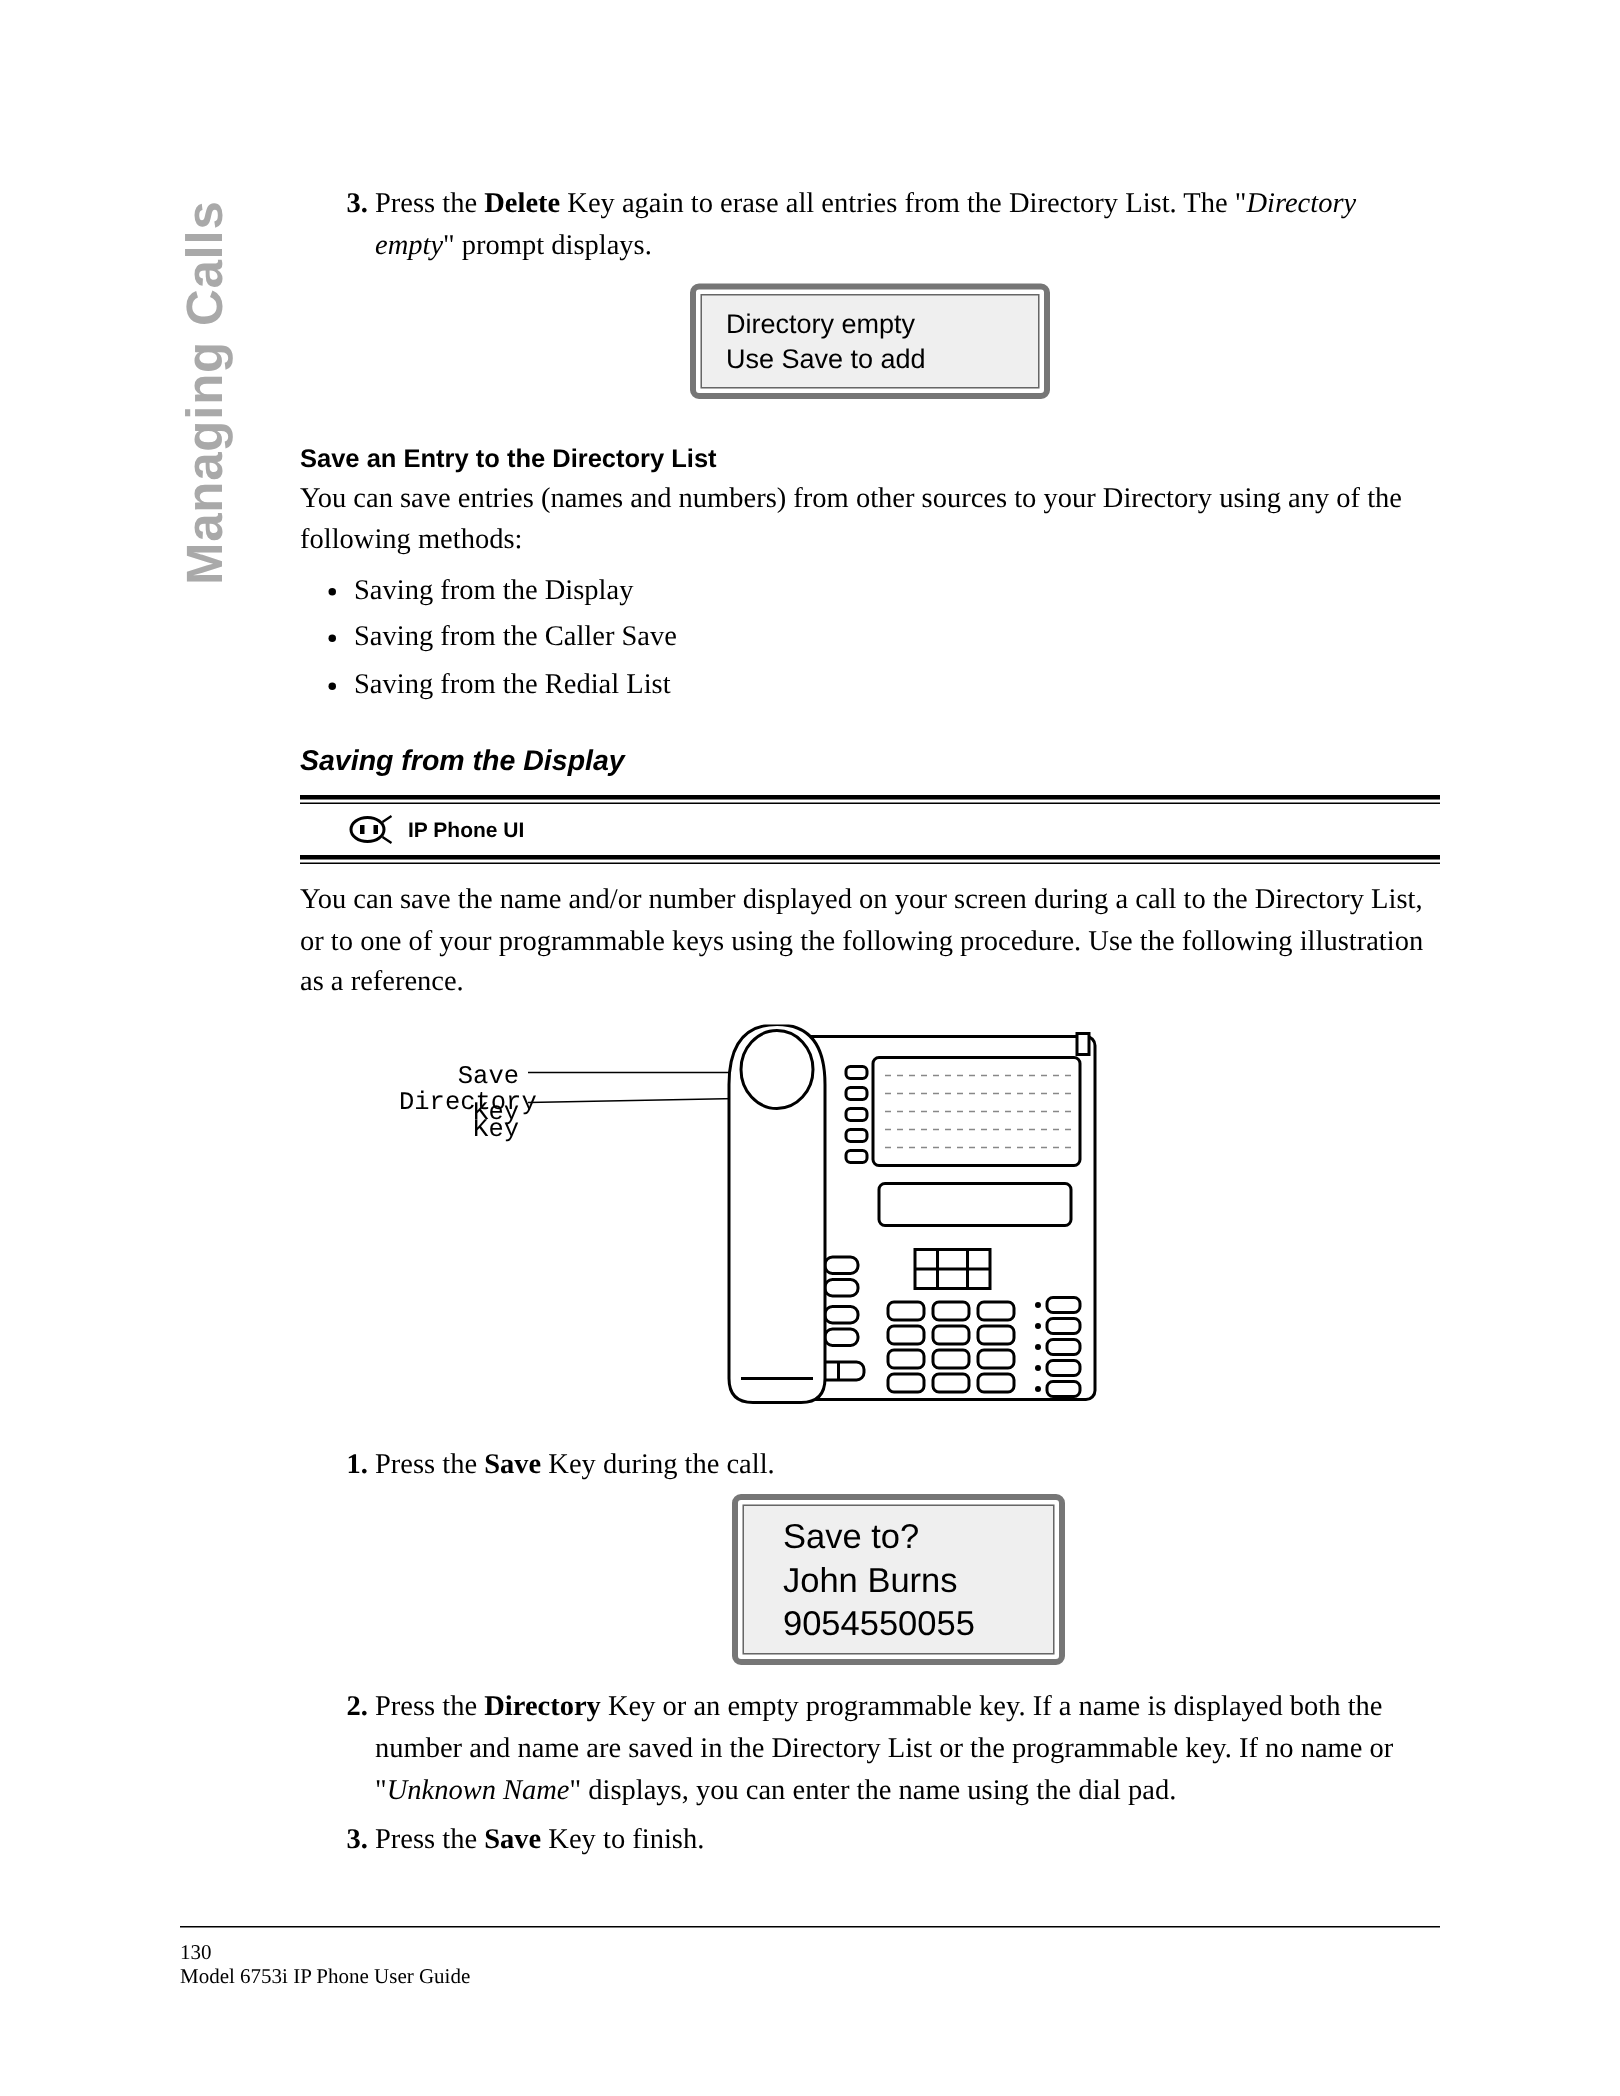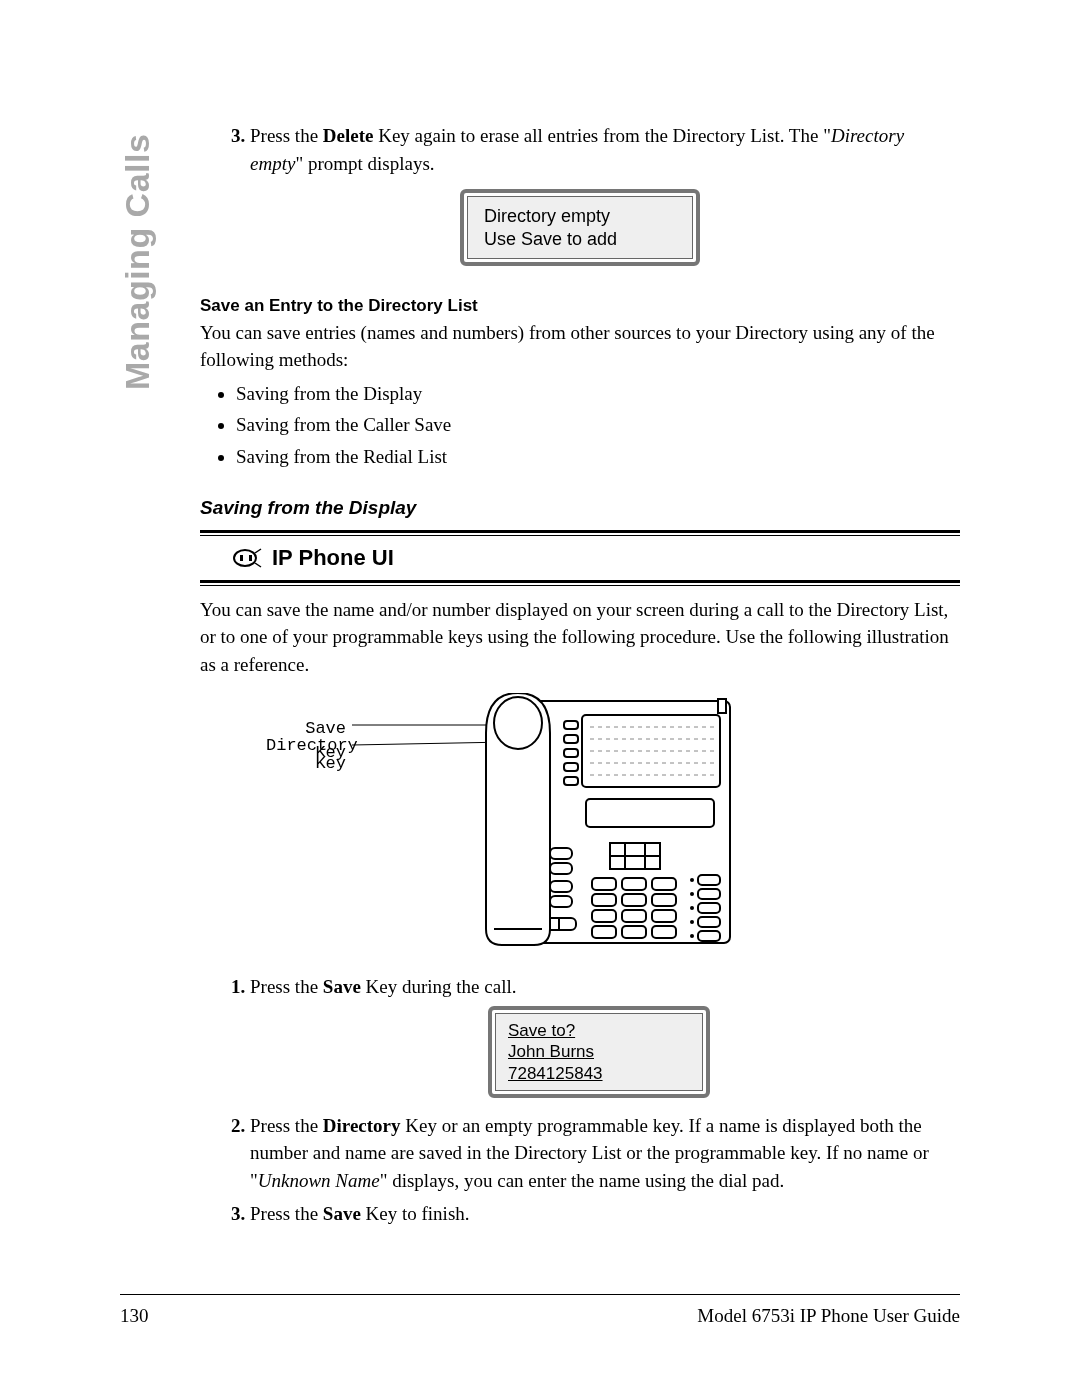--- a/index.html
+++ b/index.html
@@ -60,21 +60,21 @@
   .lcd-inner {
     border: 1px solid #666;
     background: #efefef;
     padding: 8px 16px;
     font-family: "Segoe UI", Arial, sans-serif;
     font-size: 18px;
     line-height: 1.25;
     color: #000;
   }
   .lcd-small .lcd-outer { width: 208px; margin-top: 6px; margin-bottom: 14px; }
-  .lcd-small .lcd-inner { padding: 6px 12px; font-size: 17px; text-decoration: underline; }
+  .lcd-small .lcd-inner { padding: 6px 26px; font-size: 23px; }
 
   h3.subhead {
     font-family: Arial, Helvetica, sans-serif;
     font-size: 17px;
     font-weight: 700;
     margin: 16px 0 0 0;
   }
   h4.subsub {
     font-family: Arial, Helvetica, sans-serif;
     font-size: 19px;
@@ -101,21 +101,21 @@
   .rule-thin {
     border-top: 1px solid #000;
   }
   .ip-row {
     display: flex;
     align-items: center;
     gap: 10px;
     padding: 6px 0 6px 32px;
     font-family: Arial, Helvetica, sans-serif;
     font-weight: 700;
-    font-size: 22px;
+    font-size: 14px;
   }
   .ip-row svg { flex: 0 0 auto; }
 
   .phone-figure {
     margin: 14px 0 20px 70px;
     position: relative;
     width: 470px;
     height: 260px;
   }
   .phone-figure svg {
@@ -129,21 +129,22 @@
     text-align: right;
   }
 
   .footer {
     position: absolute;
     left: 120px; right: 120px; bottom: 70px;
     border-top: 1px solid #000;
     padding-top: 10px;
     display: flex;
     justify-content: space-between;
-    font-size: 19px;
+    font-size: 14px;
+    flex-direction: column;
   }
 </style>
 </head>
 <body>
 
 <div class="page">
 
   <div class="sidebar-tab" style="top:390px;">
     <span>Managing Calls</span>
   </div>
@@ -283,21 +284,21 @@
     </div>
 
     <ol class="main-list" start="1">
       <li>
         <span>Press the </span><span class="bold">Save</span><span> Key during the call.</span>
         <div class="lcd-small">
           <div class="lcd-outer">
             <div class="lcd-inner">
               <div>Save to?</div>
               <div>John Burns</div>
-              <div>7284125843</div>
+              <div>9054550055</div>
             </div>
           </div>
         </div>
       </li>
       <li>
         <span>Press the </span><span class="bold">Directory</span><span> Key or an empty programmable key. If a name is displayed both the number and name are saved in the Directory List or the programmable key. If no name or "</span><span class="ital">Unknown Name</span><span>" displays, you can enter the name using the dial pad.</span>
       </li>
       <li>
         <span>Press the </span><span class="bold">Save</span><span> Key to finish.</span>
       </li>

